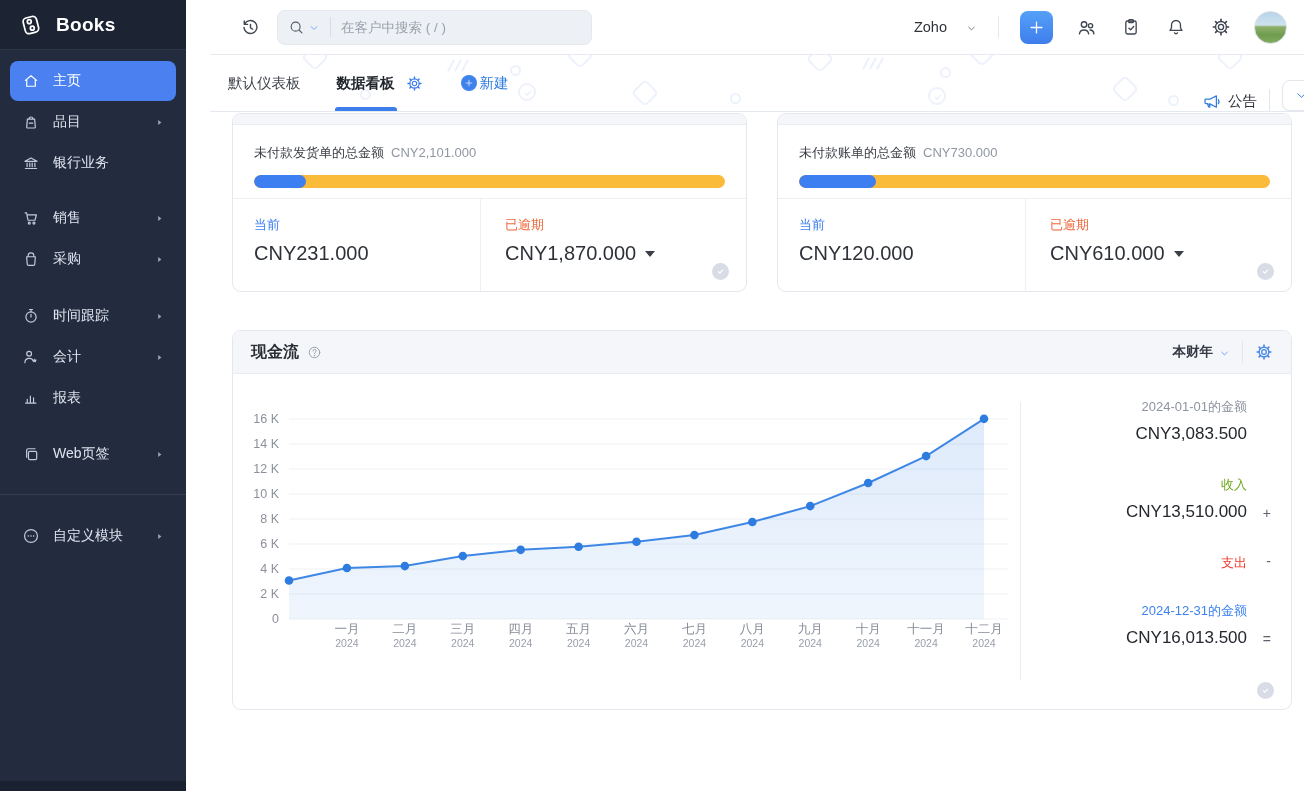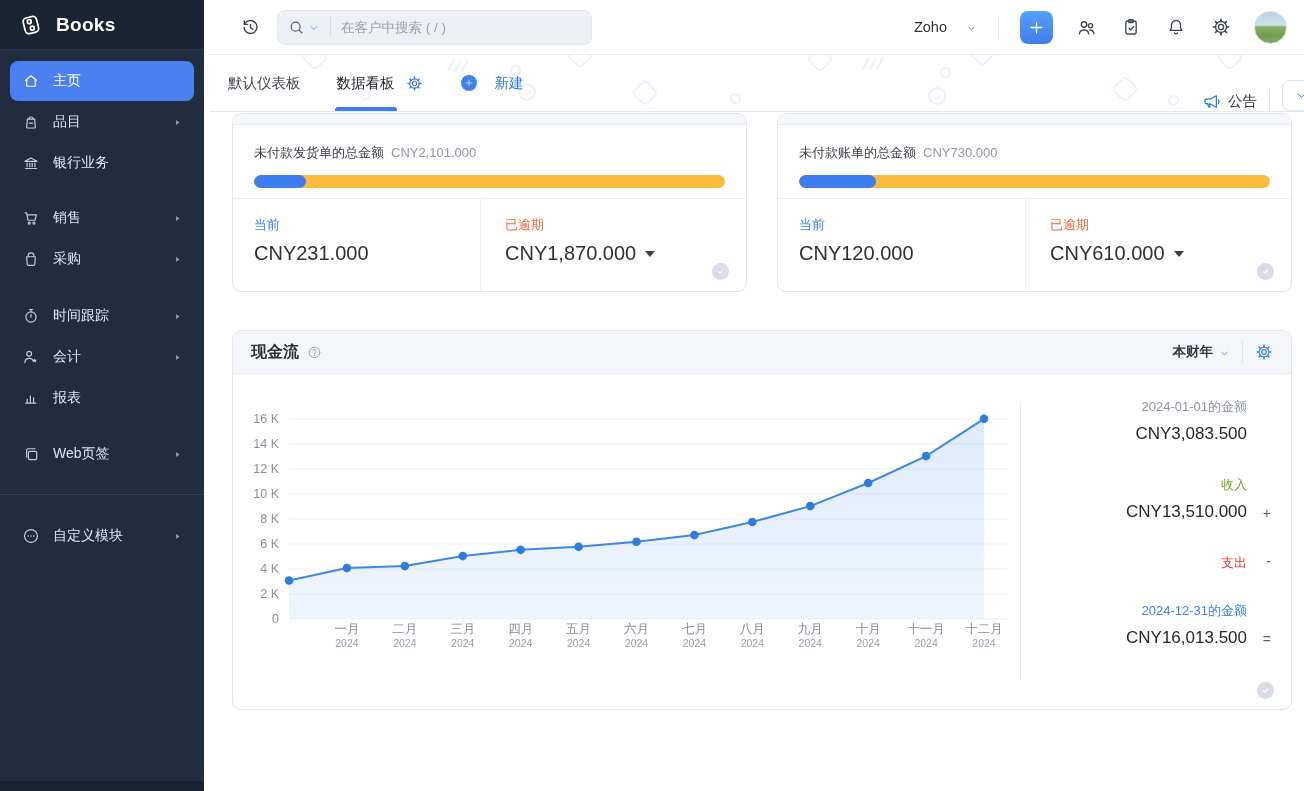--- a/index.html
+++ b/index.html
@@ -3,21 +3,21 @@
 <meta charset="utf-8">
 <style>
   * { margin:0; padding:0; box-sizing:border-box; }
   html,body { width:1304px; height:791px; overflow:hidden;
     font-family:"Liberation Sans","DejaVu Sans",sans-serif; background:#fff; }
 
   .ic { display:block; fill:none; stroke:currentColor; stroke-width:1.6;
         stroke-linecap:round; stroke-linejoin:round; }
 
   
-  .sidebar { position:absolute; left:0; top:0; width:204px; height:791px;
+  .sidebar { position:absolute; left:0; top:0; width:186px; height:791px;
     background:var(--sidebar-bg,#232B3F); z-index:30; }
   .logo-row { height:50px; display:flex; align-items:center; gap:12px; padding:0 18px;
     background:var(--sidebar-top-bg,#1C2434); border-bottom:1px solid rgba(255,255,255,.07);
     color:#fff; }
   .logo-row .brand { font-size:19px; font-weight:bold; letter-spacing:.3px; }
   .nav { padding-top:11px; }
   .nav-item { height:40px; margin:0 10px 1px 10px; padding:0 12px; border-radius:8px;
     display:flex; align-items:center; gap:13px; color:#dfe4ee; font-size:14px; cursor:pointer; }
   .nav-item.active { background:var(--sidebar-active,#4A80F0); color:#fff; }
   .nav-item .nic { width:18px; height:18px; color:#c3cada; flex:0 0 18px; }
@@ -59,26 +59,26 @@
     border-bottom:1px solid #e4e8ef; z-index:10; overflow:hidden; }
   .pattern { position:absolute; inset:0; pointer-events:none; }
   .pattern i { position:absolute; display:block; border:2px solid #e9eefa; opacity:.8; }
   .pattern .sq { width:20px; height:20px; border-radius:5px; transform:rotate(45deg); }
   .pattern .ci { width:11px; height:11px; border-radius:50%; }
   .pattern .ck { width:18px; height:18px; border-radius:50%; color:#e9eefa; }
   .pattern .sl { width:2px; height:13px; border:none; background:#e9eefa; transform:rotate(28deg); }
   .tabs { position:absolute; left:16px; top:0; height:100%; display:flex; align-items:center; }
   .tab { position:relative; height:100%; display:flex; align-items:center; font-size:14.5px;
     color:#3e434c; cursor:pointer; padding:0 2px; }
-  .tab.active { color:#21252c; font-weight:normal; }
+  .tab.active { color:#21252c; font-weight:bold; }
   .tab .underline { position:absolute; left:0; right:0; bottom:0; height:4px;
     border-radius:3px 3px 0 0; background:var(--accent,#3E7DEC); }
   .tab-gap { width:32px; }
   .tab-gear { width:17px; height:17px; color:var(--accent,#3E7DEC); margin-left:9px; cursor:pointer; }
-  .new-btn { display:flex; align-items:center; gap:18px; margin-left:38px; background:none;
+  .new-btn { display:flex; align-items:center; gap:3px; margin-left:38px; background:none;
     border:none; cursor:pointer; color:#2f7ce0; font-size:14.5px; font-family:inherit; }
   .new-btn .plus-ci { width:16px; height:16px; border-radius:50%; background:#3E82EE; color:#fff;
     display:flex; align-items:center; justify-content:center; }
   .band-right { position:absolute; right:0; top:0; height:100%; display:flex; align-items:flex-end; }
   .announce { display:flex; align-items:center; gap:7px; background:none; border:none;
     cursor:pointer; font-size:14.5px; color:#2f333a; font-family:inherit; }
   .announce .meg { width:19px; height:19px; color:#2f7ce0; }
   .band-sep { width:1px; height:22px; background:#e1e5ec; margin:0 12px; }
   .collapse-btn { width:38px; height:31px; border:1px solid #e3e7ee; border-radius:8px;
     background:#fff; color:#3E82EE; cursor:pointer; display:flex; align-items:center;

